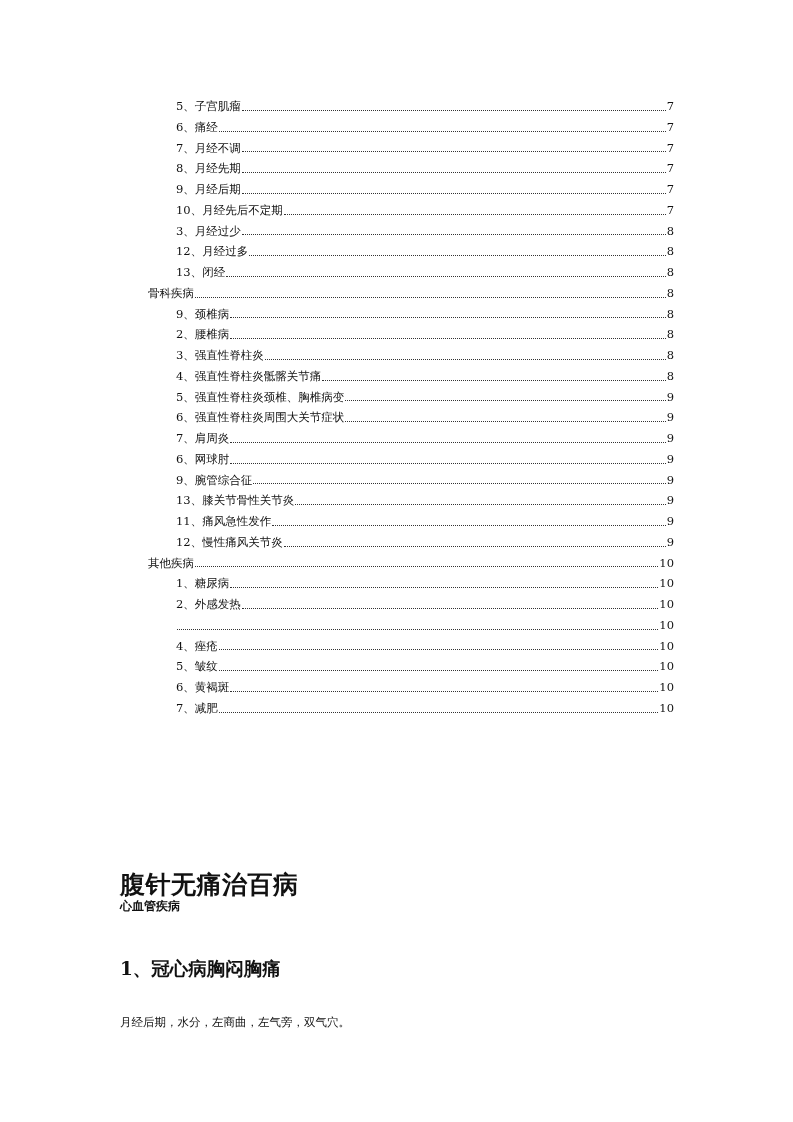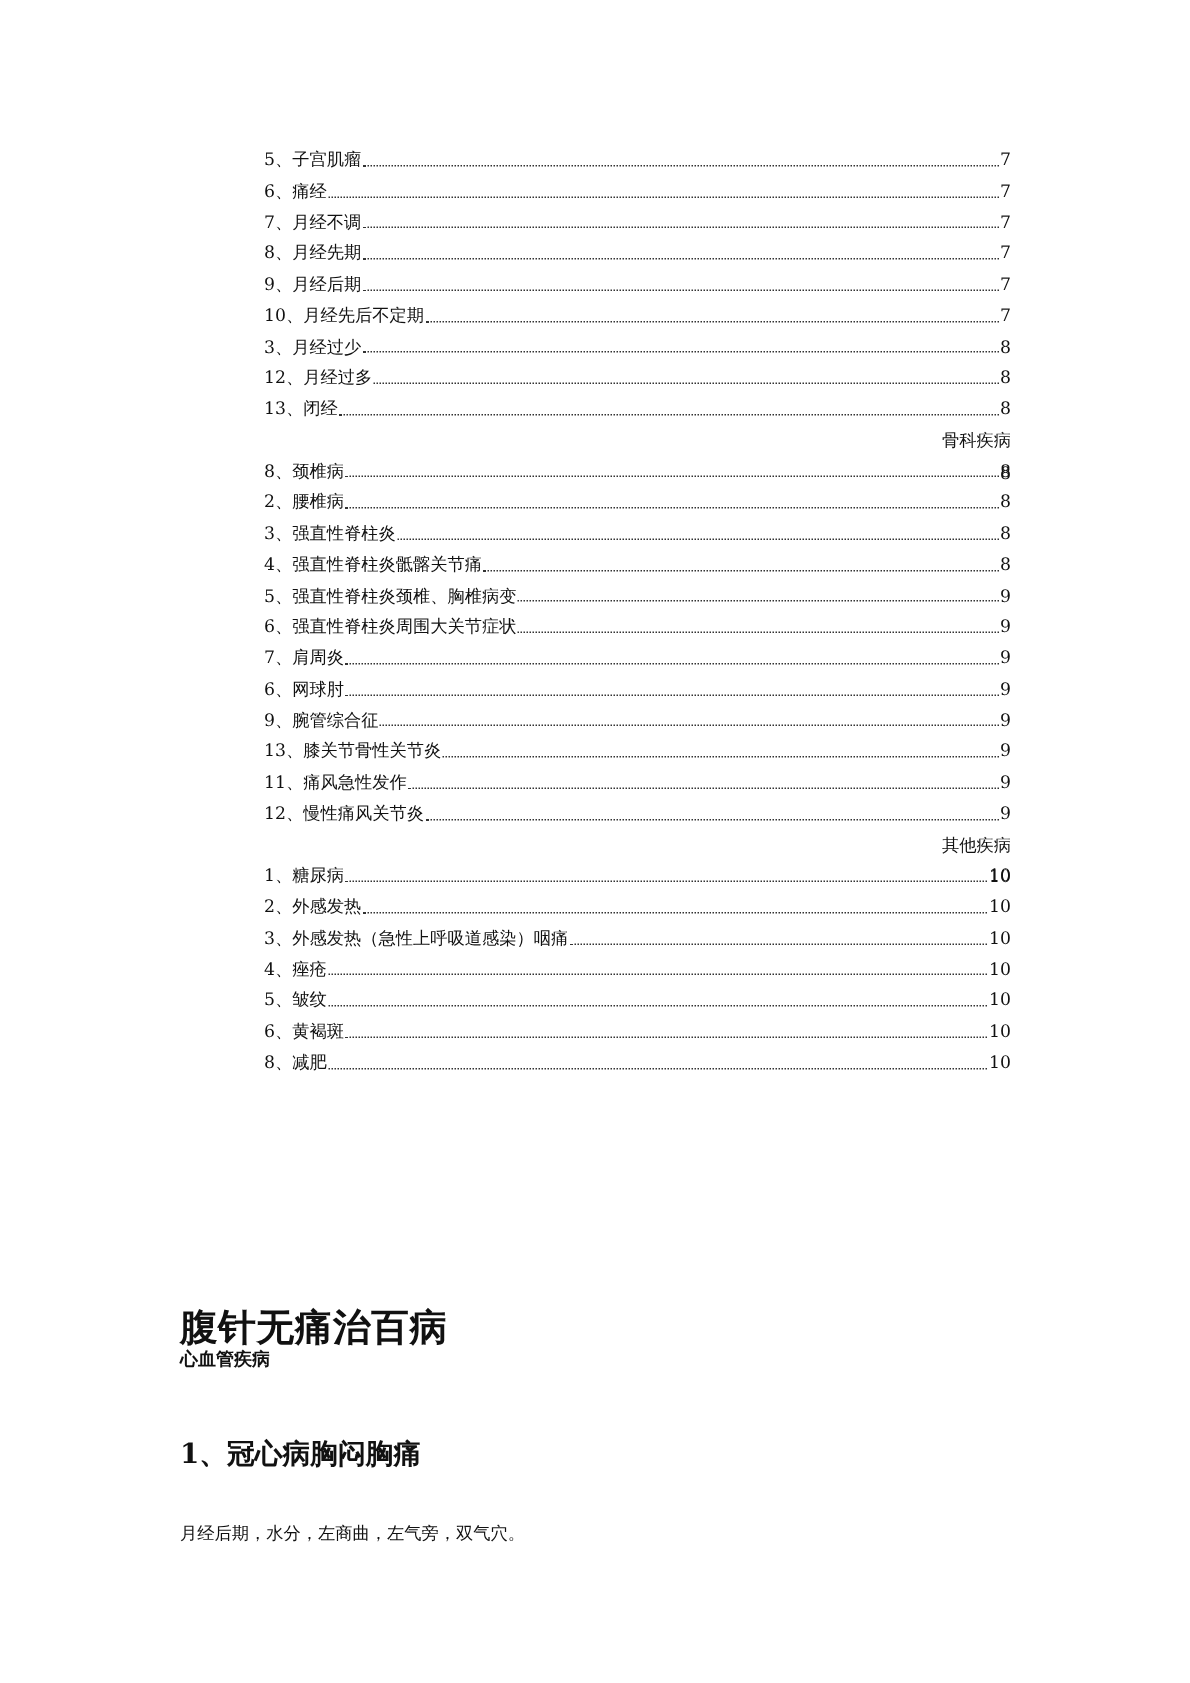--- a/index.html
+++ b/index.html
@@ -9,21 +9,21 @@
       color: #111;
     }
     .toc {
       position: absolute; left: 120px; top: 96px; width: 554px;
     }
     .toc-row {
       display: flex; align-items: flex-end;
       height: 20.75px; font-size: 11.5px; line-height: 20.75px;
       white-space: nowrap;
     }
-    .toc-row.lvl1 { padding-left: 28px; flex-direction: column; }
+    .toc-row.lvl1 { padding-left: 28px; }
     .toc-row.lvl2 { padding-left: 56px; }
     .toc-row .t { flex: 0 0 auto; }
     .toc-row .dots {
       flex: 1 1 auto; overflow: hidden; margin: 0 1px;
       border-bottom: 1.5px dotted #333; height: 0; align-self: center;
       transform: translateY(4px);
     }
     .toc-row .p { flex: 0 0 auto; text-align: right; min-width: 7px; }
     .h1 {
       position: absolute; left: 120px; top: 868px;
@@ -94,21 +94,21 @@
       <span class="t">13、闭经</span>
       <span class="dots"></span>
       <span class="p">8</span>
     </div>
     <div class="toc-row lvl1">
       <span class="t">骨科疾病</span>
       <span class="dots"></span>
       <span class="p">8</span>
     </div>
     <div class="toc-row lvl2">
-      <span class="t">8、颈椎病</span>
+      <span class="t">9、颈椎病</span>
       <span class="dots"></span>
       <span class="p">8</span>
     </div>
     <div class="toc-row lvl2">
       <span class="t">2、腰椎病</span>
       <span class="dots"></span>
       <span class="p">8</span>
     </div>
     <div class="toc-row lvl2">
       <span class="t">3、强直性脊柱炎</span>
@@ -169,41 +169,40 @@
       <span class="t">1、糖尿病</span>
       <span class="dots"></span>
       <span class="p">10</span>
     </div>
     <div class="toc-row lvl2">
       <span class="t">2、外感发热</span>
       <span class="dots"></span>
       <span class="p">10</span>
     </div>
     <div class="toc-row lvl2">
-      <span class="t">3、外感发热（急性上呼吸道感染）咽痛</span>
       <span class="dots"></span>
       <span class="p">10</span>
     </div>
     <div class="toc-row lvl2">
       <span class="t">4、痤疮</span>
       <span class="dots"></span>
       <span class="p">10</span>
     </div>
     <div class="toc-row lvl2">
       <span class="t">5、皱纹</span>
       <span class="dots"></span>
       <span class="p">10</span>
     </div>
     <div class="toc-row lvl2">
       <span class="t">6、黄褐斑</span>
       <span class="dots"></span>
       <span class="p">10</span>
     </div>
     <div class="toc-row lvl2">
-      <span class="t">8、减肥</span>
+      <span class="t">7、减肥</span>
       <span class="dots"></span>
       <span class="p">10</span>
     </div>
   </div>
 
 <h1 class="h1">腹针无痛治百病</h1>
 <h2 class="h2">心血管疾病</h2>
 <h3 class="h3">1、冠心病胸闷胸痛</h3>
 <p class="para">月经后期，水分，左商曲，左气旁，双气穴。</p>
 

